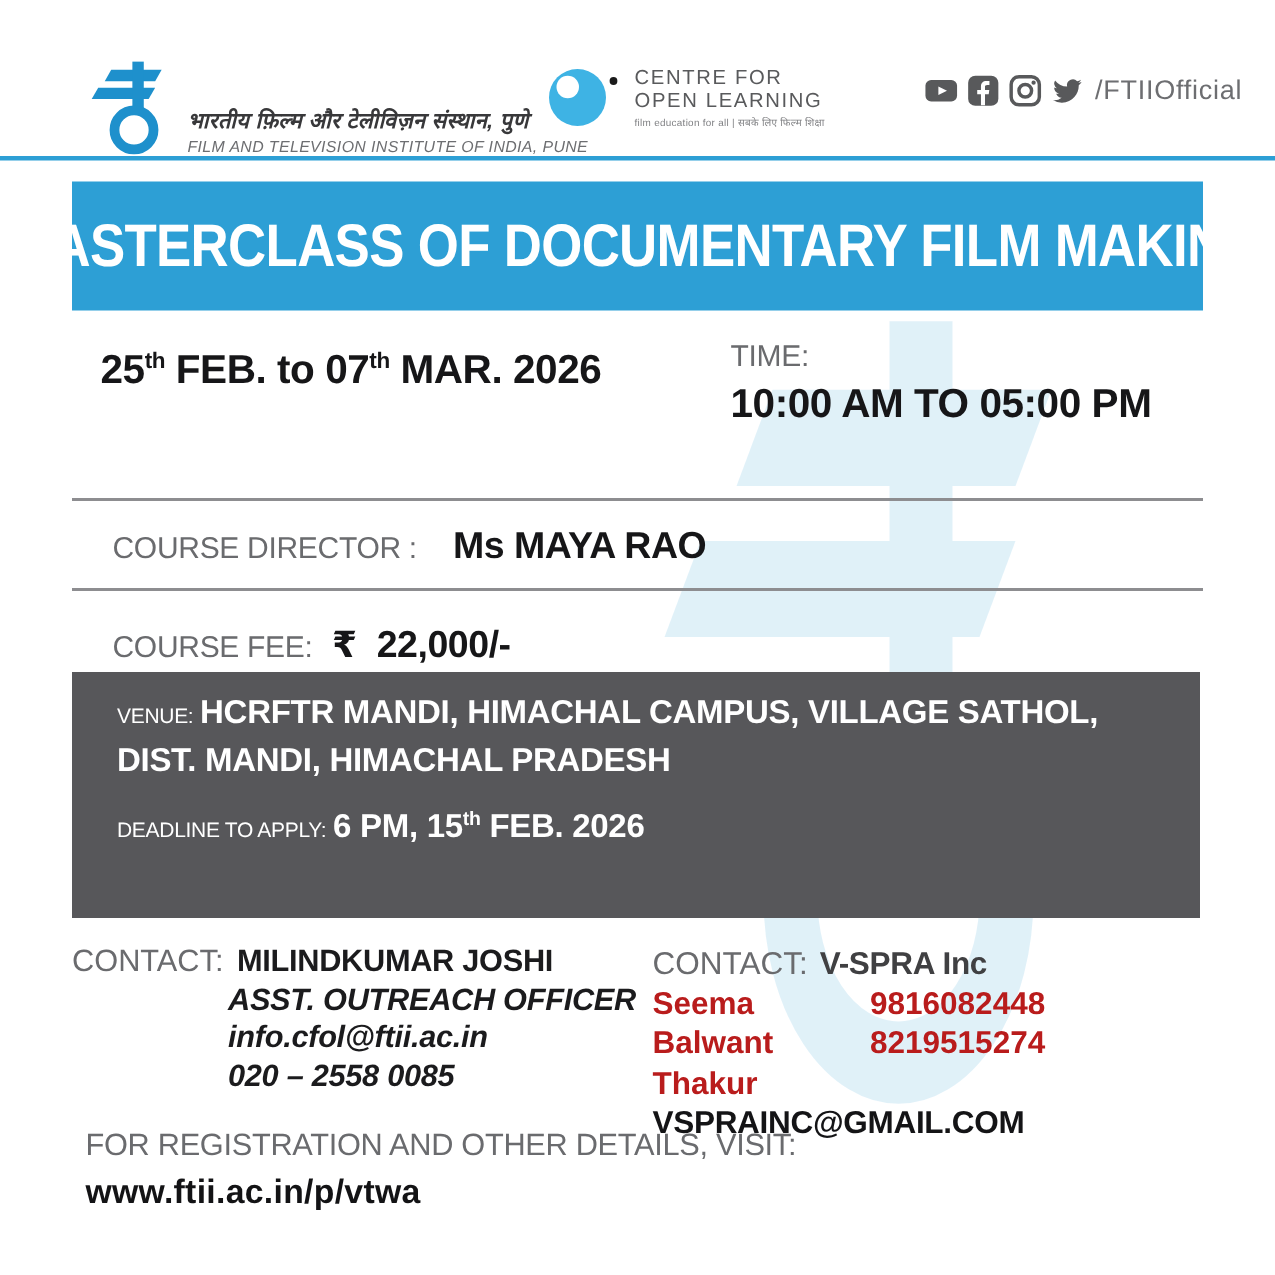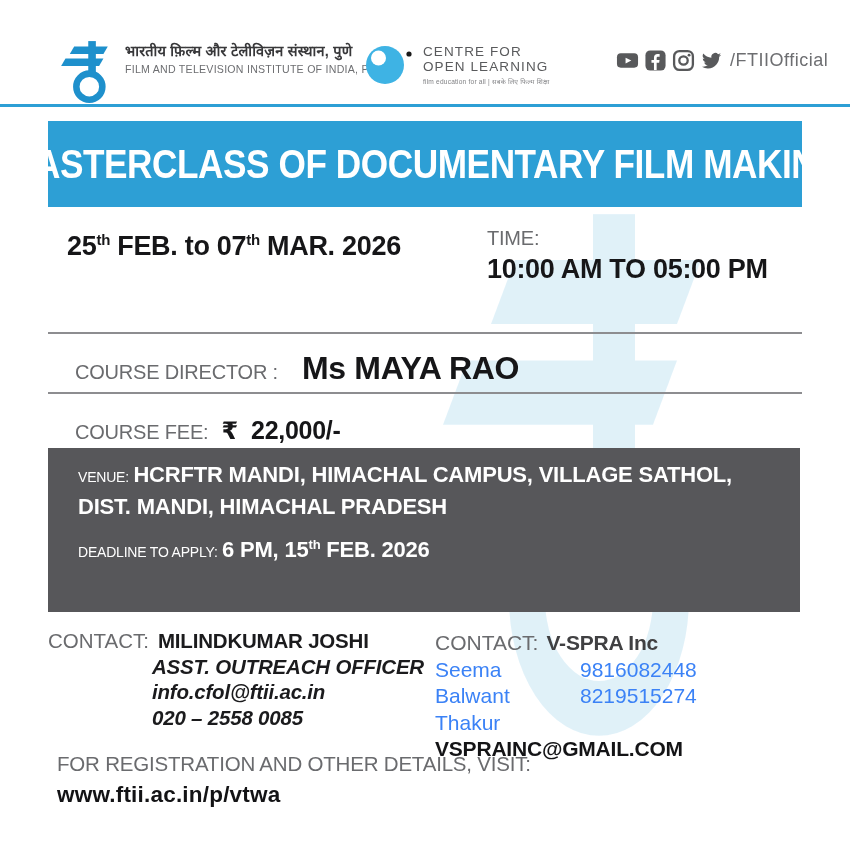--- a/index.html
+++ b/index.html
@@ -2,21 +2,21 @@
 <html><head>
 <meta charset="utf-8">
 <style>
   * { margin:0; padding:0; box-sizing:border-box; }
   html,body { background:#ffffff; }
   body { font-family:"Liberation Sans","DejaVu Sans",sans-serif; }
   .poster { position:relative; width:850px; height:850px; background:#fff; overflow:hidden; }
   .layer { position:absolute; z-index:2; }
 
   
-  .ftii-brand { left:56px; top:40px; display:flex; align-items:flex-start; gap:11px; }
+  .ftii-brand { left:56px; top:40px; display:flex; align-items:flex-end; gap:11px;font-style:italic; }
   .ftii-glyph { width:58px; height:64px; color:#1E90CC; }
   .brand-hindi { font-size:14.5px; font-weight:bold; color:#38383a; letter-spacing:.2px; }
   .brand-eng { font-size:10.6px; color:#6d6e71; letter-spacing:.25px; margin-top:3px; }
 
   .cfol-brand { left:366px; top:44px; display:flex; gap:9px; }
   .cfol-glyph { width:48px; height:42px; }
   .cfol-line { font-size:13.5px; color:#595a5c; letter-spacing:1.1px; line-height:15px; }
   .cfol-tagline { font-size:6.6px; color:#808184; margin-top:3px; letter-spacing:.2px; }
 
   .social { left:616px; top:49px; display:flex; align-items:center; gap:5px; }
@@ -37,21 +37,21 @@
   
   .label { font-size:20px; color:#6A6B6E; letter-spacing:-.2px; }
   .big { font-size:27px; font-weight:bold; color:#161618; margin-top:4px; white-space:nowrap; letter-spacing:-.3px; }
   .big sup { font-size:15px; }
   .date-block { left:67px; top:227px; }
   .time-block { left:487px; top:227px; }
 
   .rule { position:absolute; left:48px; width:754px; height:2px; background:#8d8d90; z-index:2; }
 
   .director-row { left:75px; top:350px; display:flex; align-items:baseline; gap:24px; }
-  .director-row .value { font-size:32px; font-weight:bold; color:#161618; letter-spacing:-.3px; }
+  .director-row .value { font-size:25px; font-weight:bold; color:#161618; letter-spacing:-.3px; }
   .fee-row { left:75px; top:416px; display:flex; align-items:baseline; gap:13px; }
   .fee-row .currency { font-size:24px; font-weight:bold; color:#161618; }
   .fee-row .value { font-size:25px; font-weight:bold; color:#161618; letter-spacing:-.3px; }
 
   
   .darkbox { left:48px; top:448px; width:752px; height:164px; background:#57575A;
              color:#fff; padding:12px 24px 0 30px; }
   .db-label { font-weight:400; font-size:14px; letter-spacing:-.2px; }
   .db-val { font-weight:bold; font-size:22px; letter-spacing:-.2px; }
   .db-venue { line-height:29px; }
@@ -64,21 +64,21 @@
   
   .contact-left { left:48px; top:628px; font-size:20.5px; line-height:25.5px; }
   .contact-left .row1 { display:flex; gap:9px; }
   .contact-left .indent { padding-left:104px;font-style:italic; }
   .c-label { color:#6A6B6E; }
   .c-strong { font-weight:bold; color:#1b1b1d; letter-spacing:-.2px; }
 
   .contact-right { left:435px; top:630px; font-size:21px; line-height:26.5px; }
   .contact-right .row1 { display:flex; gap:8px; }
   .org { font-weight:bold; color:#404042; letter-spacing:-.2px; }
-  .crow { display:flex; font-weight:normal; color:#3b82f6; }
+  .crow { display:flex; font-weight:bold; color:#b91c1c; }
   .crow .cname { width:145px; }
   .c-email { font-weight:bold; color:#141416; letter-spacing:-.2px; }
 
   
   .footer { left:57px; top:752px; }
   .footer-note { font-size:20.5px; color:#6A6B6E; letter-spacing:-.2px; }
   .site-url { font-size:22.5px; font-weight:bold; color:#131315; margin-top:6px; letter-spacing:.2px; cursor:pointer; }
 </style>
 </head>
 <body>

